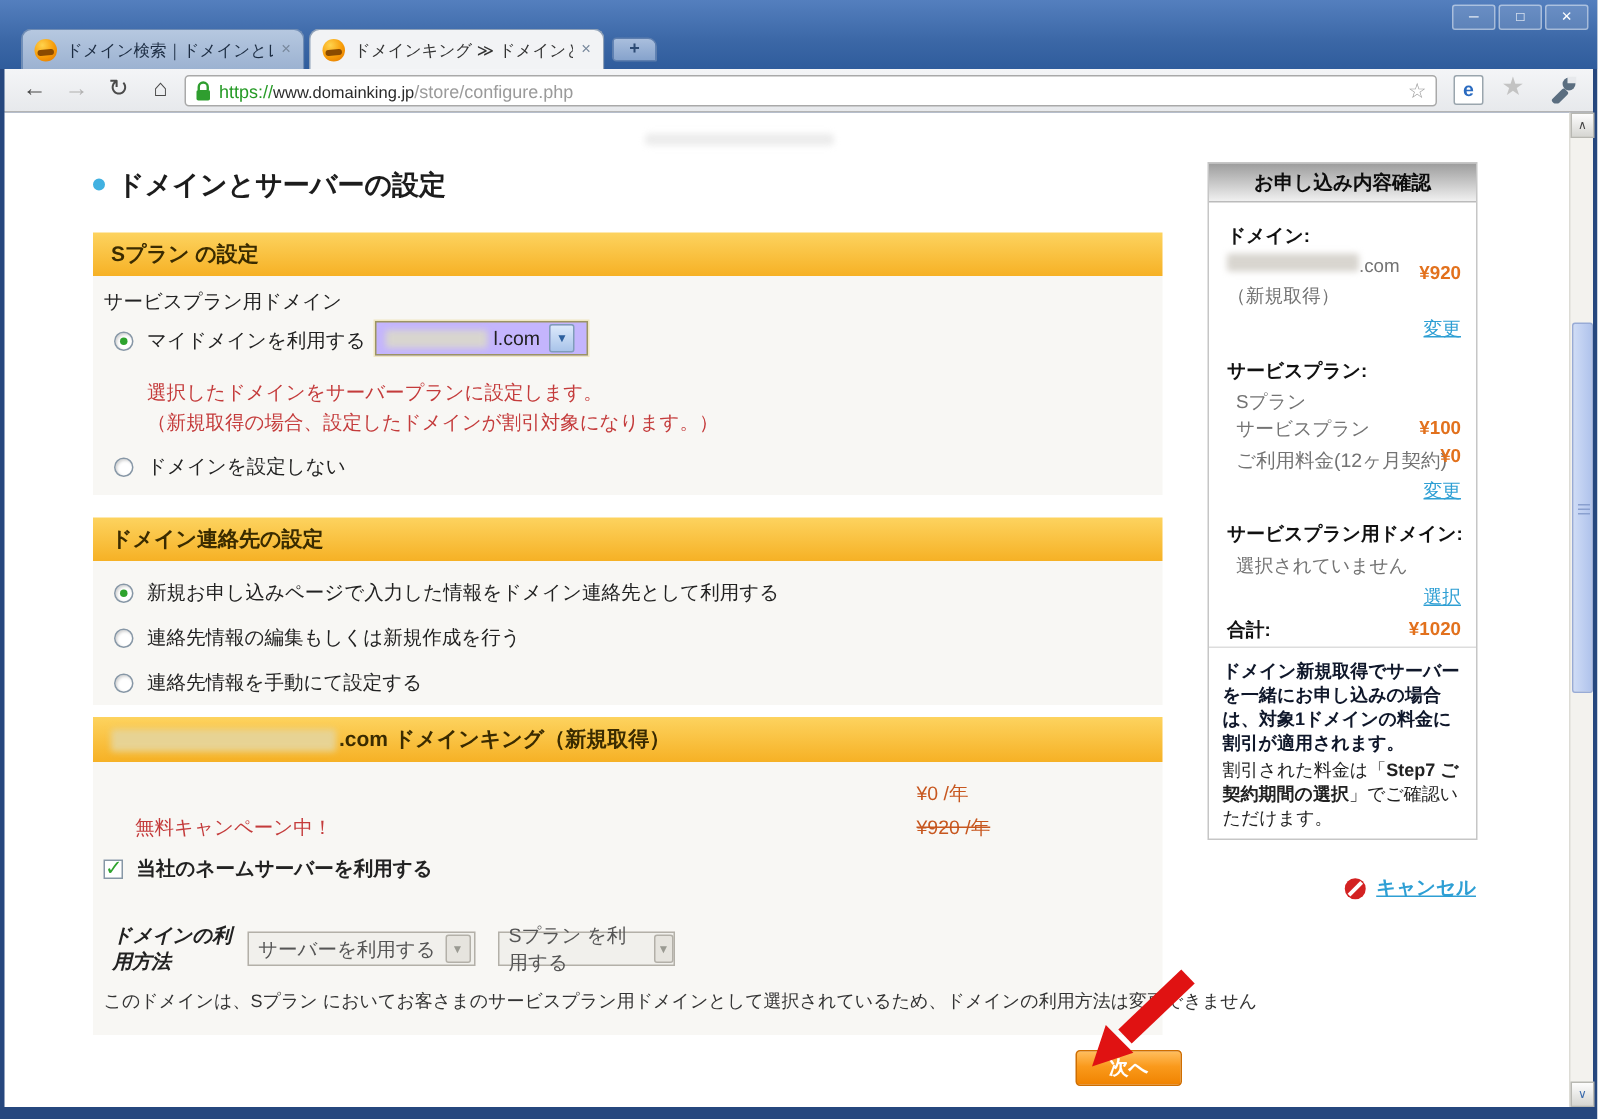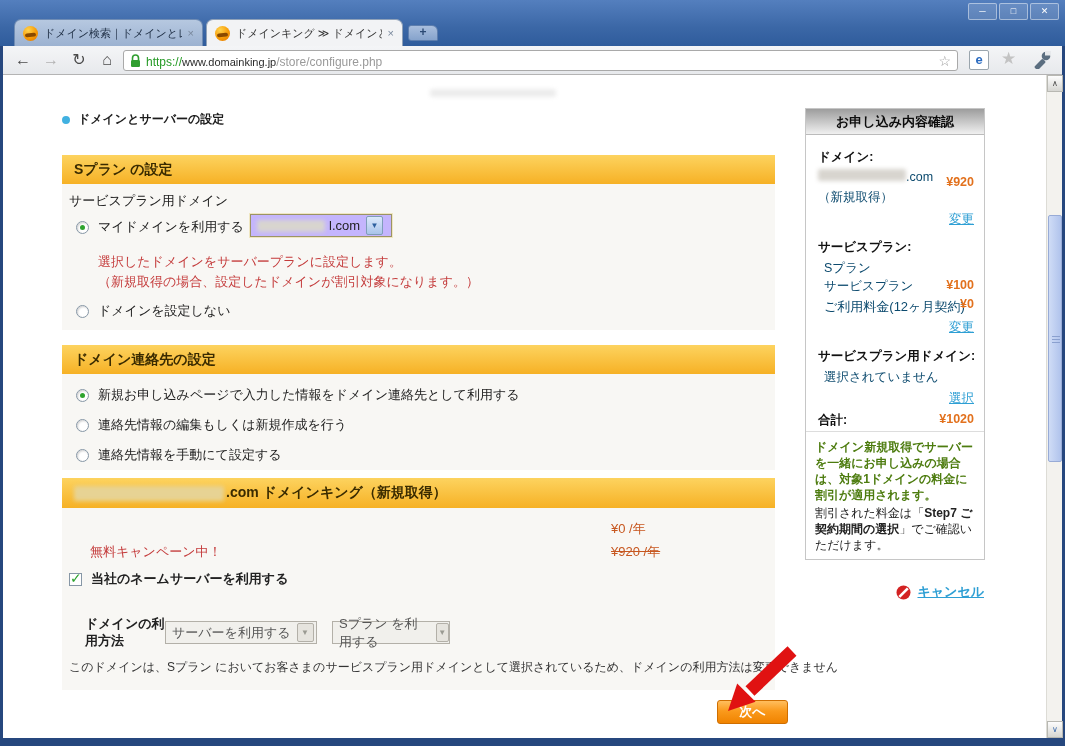--- a/index.html
+++ b/index.html
@@ -36,21 +36,21 @@
   .urlbar { position:absolute; left:120px; top:4px; width:835px; height:21px; background:#fff;
     border:1px solid #a9a9a9; border-radius:3px; display:flex; align-items:center; padding:0 6px; gap:5px; }
   .urlbar .scheme { color:#259a25; font-size:12px; }
   .urlbar .host { color:#2b2b2b; font-size:11px; }
   .urlbar .path { color:#9a9a9a; font-size:12px; }
   .urlstar { margin-left:auto; color:#9a9a9a; font-size:14px; }
 
   
   .page { position:absolute; top:75px; left:3px; width:1043px; height:663px; background:#fff; overflow:hidden; }
   .smudge { background:#ececec; filter:blur(2px); border-radius:3px; }
-  .h1 { font-size:12px; font-weight:bold; color:#1c1c1c; white-space:nowrap; }
+  .h1 { font-size:18px; font-weight:bold; color:#1c1c1c; white-space:nowrap; }
   .bullet { width:8px; height:8px; border:4px solid #41b1e1; border-radius:50%; background:#fff; }
   .secbar { left:59px; width:713px; height:29px; background:linear-gradient(#fdd35f,#f6b125);
     display:flex; align-items:center; padding:0 12px; font-size:14px; font-weight:bold; color:#3a2b00; }
   .panel { left:59px; width:713px; background:#f8f7f4; }
   .lbl { font-size:13px; color:#222; white-space:nowrap; }
   .opt { display:flex; align-items:center; gap:9px; font-size:13px; color:#222; white-space:nowrap; }
   .radio { width:13px; height:13px; border:1px solid #8797a6; border-radius:50%; background:#fff;
     position:relative; flex:0 0 13px; box-shadow:inset 1px 1px 2px rgba(0,0,0,0.18); }
   .radio.sel::after { content:""; position:absolute; inset:3px; border-radius:50%; background:#2ea32e; }
   .cb { width:13px; height:13px; border:1px solid #8797a6; background:#fff; position:relative; flex:0 0 13px; }
@@ -68,26 +68,26 @@
   .price.old { text-decoration:line-through; }
   .nextbtn { left:681px; top:625px; width:71px; height:24px; border-radius:3px;
     background:linear-gradient(#ffbe5e 0%, #fa9a1c 45%, #f08300 100%); border:1px solid #cf6e00;
     color:#fff; font-size:13px; font-weight:bold; text-align:center; line-height:22px;margin-left:33px; }
 
   
   .sidebox { left:802px; top:33px; width:180px; height:452px; border:1px solid #c6c6c6; background:#fff; }
   .sidehead { position:absolute; top:0; left:0; right:0; height:26px;
     background:linear-gradient(#9d9d9d,#f0f0f0); border-bottom:1px solid #bbb;
     display:flex; align-items:center; justify-content:center; font-size:13px; font-weight:bold; color:#0d0d0d; }
-  .srow { position:absolute; left:12px; right:10px; font-size:12.5px; color:#0c4a6e; white-space:nowrap; }
+  .srow { position:absolute; left:12px; right:10px; font-size:12.5px; color:#737373; white-space:nowrap; }
   .srow.b { font-weight:bold; color:#111; }
   .sprice { position:absolute; right:10px; font-size:12.5px; font-weight:bold; color:#e2711d; white-space:nowrap; }
   .slink { position:absolute; right:10px; font-size:12.5px; color:#2e9fd4; text-decoration:underline; white-space:nowrap; }
   .notice { position:absolute; left:0; right:0; top:322px; bottom:0; border-top:1px solid #ddd; padding:7px 9px; }
-  .notice .o { color:#4d7c0f; font-weight:bold; font-size:12px; line-height:16px; }
+  .notice .o { color:#0f172a; font-weight:bold; font-size:12px; line-height:16px; }
   .notice .k { color:#222; font-size:12px; line-height:16px; margin-top:2px; }
   .cancelrow { left:802px; top:508px; width:179px; display:flex; justify-content:flex-end; align-items:center; gap:6px; }
   .cancel { color:#2e9fd4; font-size:13px; font-weight:bold; text-decoration:underline; }
 
   
   .sb { position:absolute; top:75px; right:3px; width:16px; height:663px; background:#f3f2ee; border-left:1px solid #dddcd6; }
   .sbbtn { position:absolute; left:0; width:16px; height:17px; background:linear-gradient(#fdfdfd,#d6d6d2);
     border:1px solid #b8b8b2; font-size:8px; text-align:center; line-height:15px; }
   .sbthumb { position:absolute; left:1px; width:14px; top:140px; height:247px;
     background:linear-gradient(90deg,#cfdcf6,#b0c3ec); border:1px solid #98abd6; border-radius:2px; }
@@ -195,21 +195,21 @@
     <div class="r price" style="left:608px;top:445px;">¥0 /年</div>
     <div class="r price old" style="left:608px;top:468px;">¥920 /年</div>
 
     <div class="r opt" style="left:66px;top:495px;font-weight:bold;">
       <span class="cb">
           <span class="ck">✓</span>
         </span>
       <span>当社のネームサーバーを利用する</span>
     </div>
 
-    <div class="r lbl" style="left:82px;top:540px;width:92px;font-weight:bold;white-space:normal;line-height:17px;">ドメインの利用方法</div>
+    <div class="r lbl" style="left:72px;top:540px;width:92px;font-weight:bold;white-space:normal;line-height:17px;font-style:italic;">ドメインの利用方法</div>
     <div class="r selbox dis" style="left:162px;top:546px;width:152px;">
       <span>サーバーを利用する</span>
       <span class="arrow">▼</span>
     </div>
     <div class="r selbox dis" style="left:329px;top:546px;width:118px;">
       <span>Sプラン を利用する</span>
       <span class="arrow">▼</span>
     </div>
     <div class="r" style="left:66px;top:584px;font-size:12px;color:#333;white-space:nowrap;">このドメインは、Sプラン においてお客さまのサービスプラン用ドメインとして選択されているため、ドメインの利用方法は変更できません</div>
 

